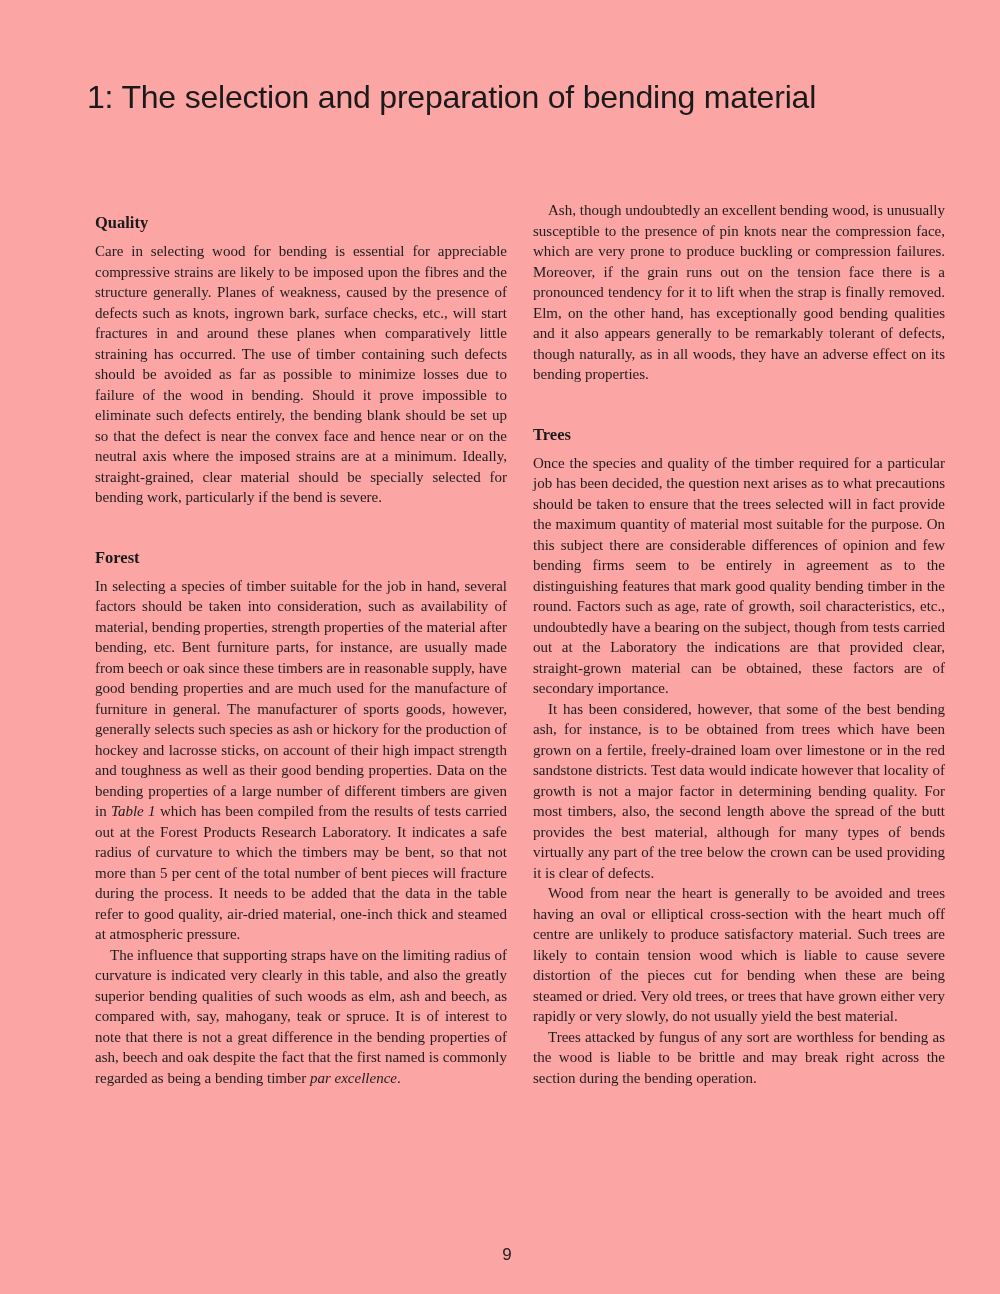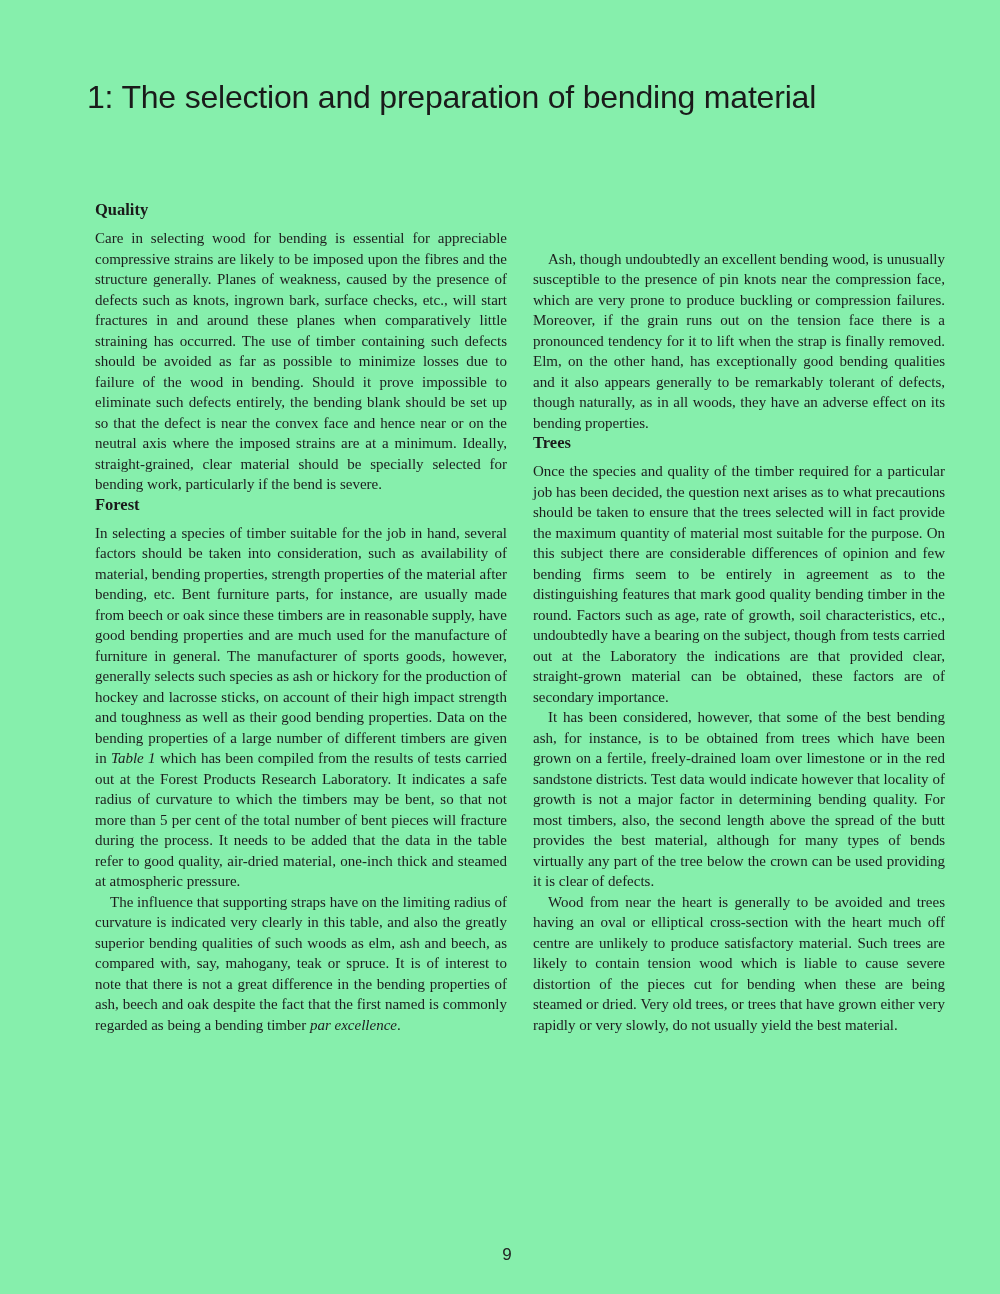--- a/index.html
+++ b/index.html
@@ -4,21 +4,21 @@
 <style>
   html, body {
     margin: 0;
     padding: 0;
     background: #fdfdfc;
   }
   .page {
     position: relative;
     width: 1000px;
     height: 1294px;
-    background: #86efac;
+    background: #fca5a5;
     color: #1b1b1b;
     overflow: hidden;
   }
   .chapter-title {
     position: absolute;
     left: 87px;
     top: 79px;
     margin: 0;
     font-family: "Liberation Sans", sans-serif;
     font-weight: 300;
@@ -32,20 +32,21 @@
     left: 95px;
     top: 200px;
     display: flex;
     gap: 26px;
     align-items: flex-end;
   }
   .column {
     width: 412px;
   }
   .section.spaced {
+    margin-top: 40px;
   }
   .section-heading {
     margin: 0 0 8px 0;
     font-family: "Liberation Serif", serif;
     font-size: 16.5px;
     line-height: 20px;
     font-weight: 700;
     color: #1a1a1a;
   }
   p.body-para {
@@ -103,20 +104,21 @@
 
       <div class="section">
         <p class="body-para indent"><span>Ash, though undoubtedly an excellent bending wood, is unusually susceptible to the presence of pin knots near the compression face, which are very prone to produce buckling or compression failures. Moreover, if the grain runs out on the tension face there is a pronounced tendency for it to lift when the strap is finally removed. Elm, on the other hand, has exceptionally good bending qualities and it also appears generally to be remarkably tolerant of defects, though naturally, as in all woods, they have an adverse effect on its bending properties.</span></p>
       </div>
 
       <div class="section spaced">
         <h2 class="section-heading">Trees</h2>
         <p class="body-para"><span>Once the species and quality of the timber required for a particular job has been decided, the question next arises as to what precautions should be taken to ensure that the trees selected will in fact provide the maximum quantity of material most suitable for the purpose. On this subject there are considerable differences of opinion and few bending firms seem to be entirely in agreement as to the distinguishing features that mark good quality bending timber in the round. Factors such as age, rate of growth, soil characteristics, etc., undoubtedly have a bearing on the subject, though from tests carried out at the Laboratory the indications are that provided clear, straight-grown material can be obtained, these factors are of secondary importance.</span></p>
         <p class="body-para indent"><span>It has been considered, however, that some of the best bending ash, for instance, is to be obtained from trees which have been grown on a fertile, freely-drained loam over limestone or in the red sandstone districts. Test data would indicate however that locality of growth is not a major factor in determining bending quality. For most timbers, also, the second length above the spread of the butt provides the best material, although for many types of bends virtually any part of the tree below the crown can be used providing it is clear of defects.</span></p>
         <p class="body-para indent"><span>Wood from near the heart is generally to be avoided and trees having an oval or elliptical cross-section with the heart much off centre are unlikely to produce satisfactory material. Such trees are likely to contain tension wood which is liable to cause severe distortion of the pieces cut for bending when these are being steamed or dried. Very old trees, or trees that have grown either very rapidly or very slowly, do not usually yield the best material.</span></p>
+        <p class="body-para indent"><span>Trees attacked by fungus of any sort are worthless for bending as the wood is liable to be brittle and may break right across the section during the bending operation.</span></p>
       </div>
 
     </div>
 
   </div>
 
   <div class="page-number">9</div>
 
 </div>
 

